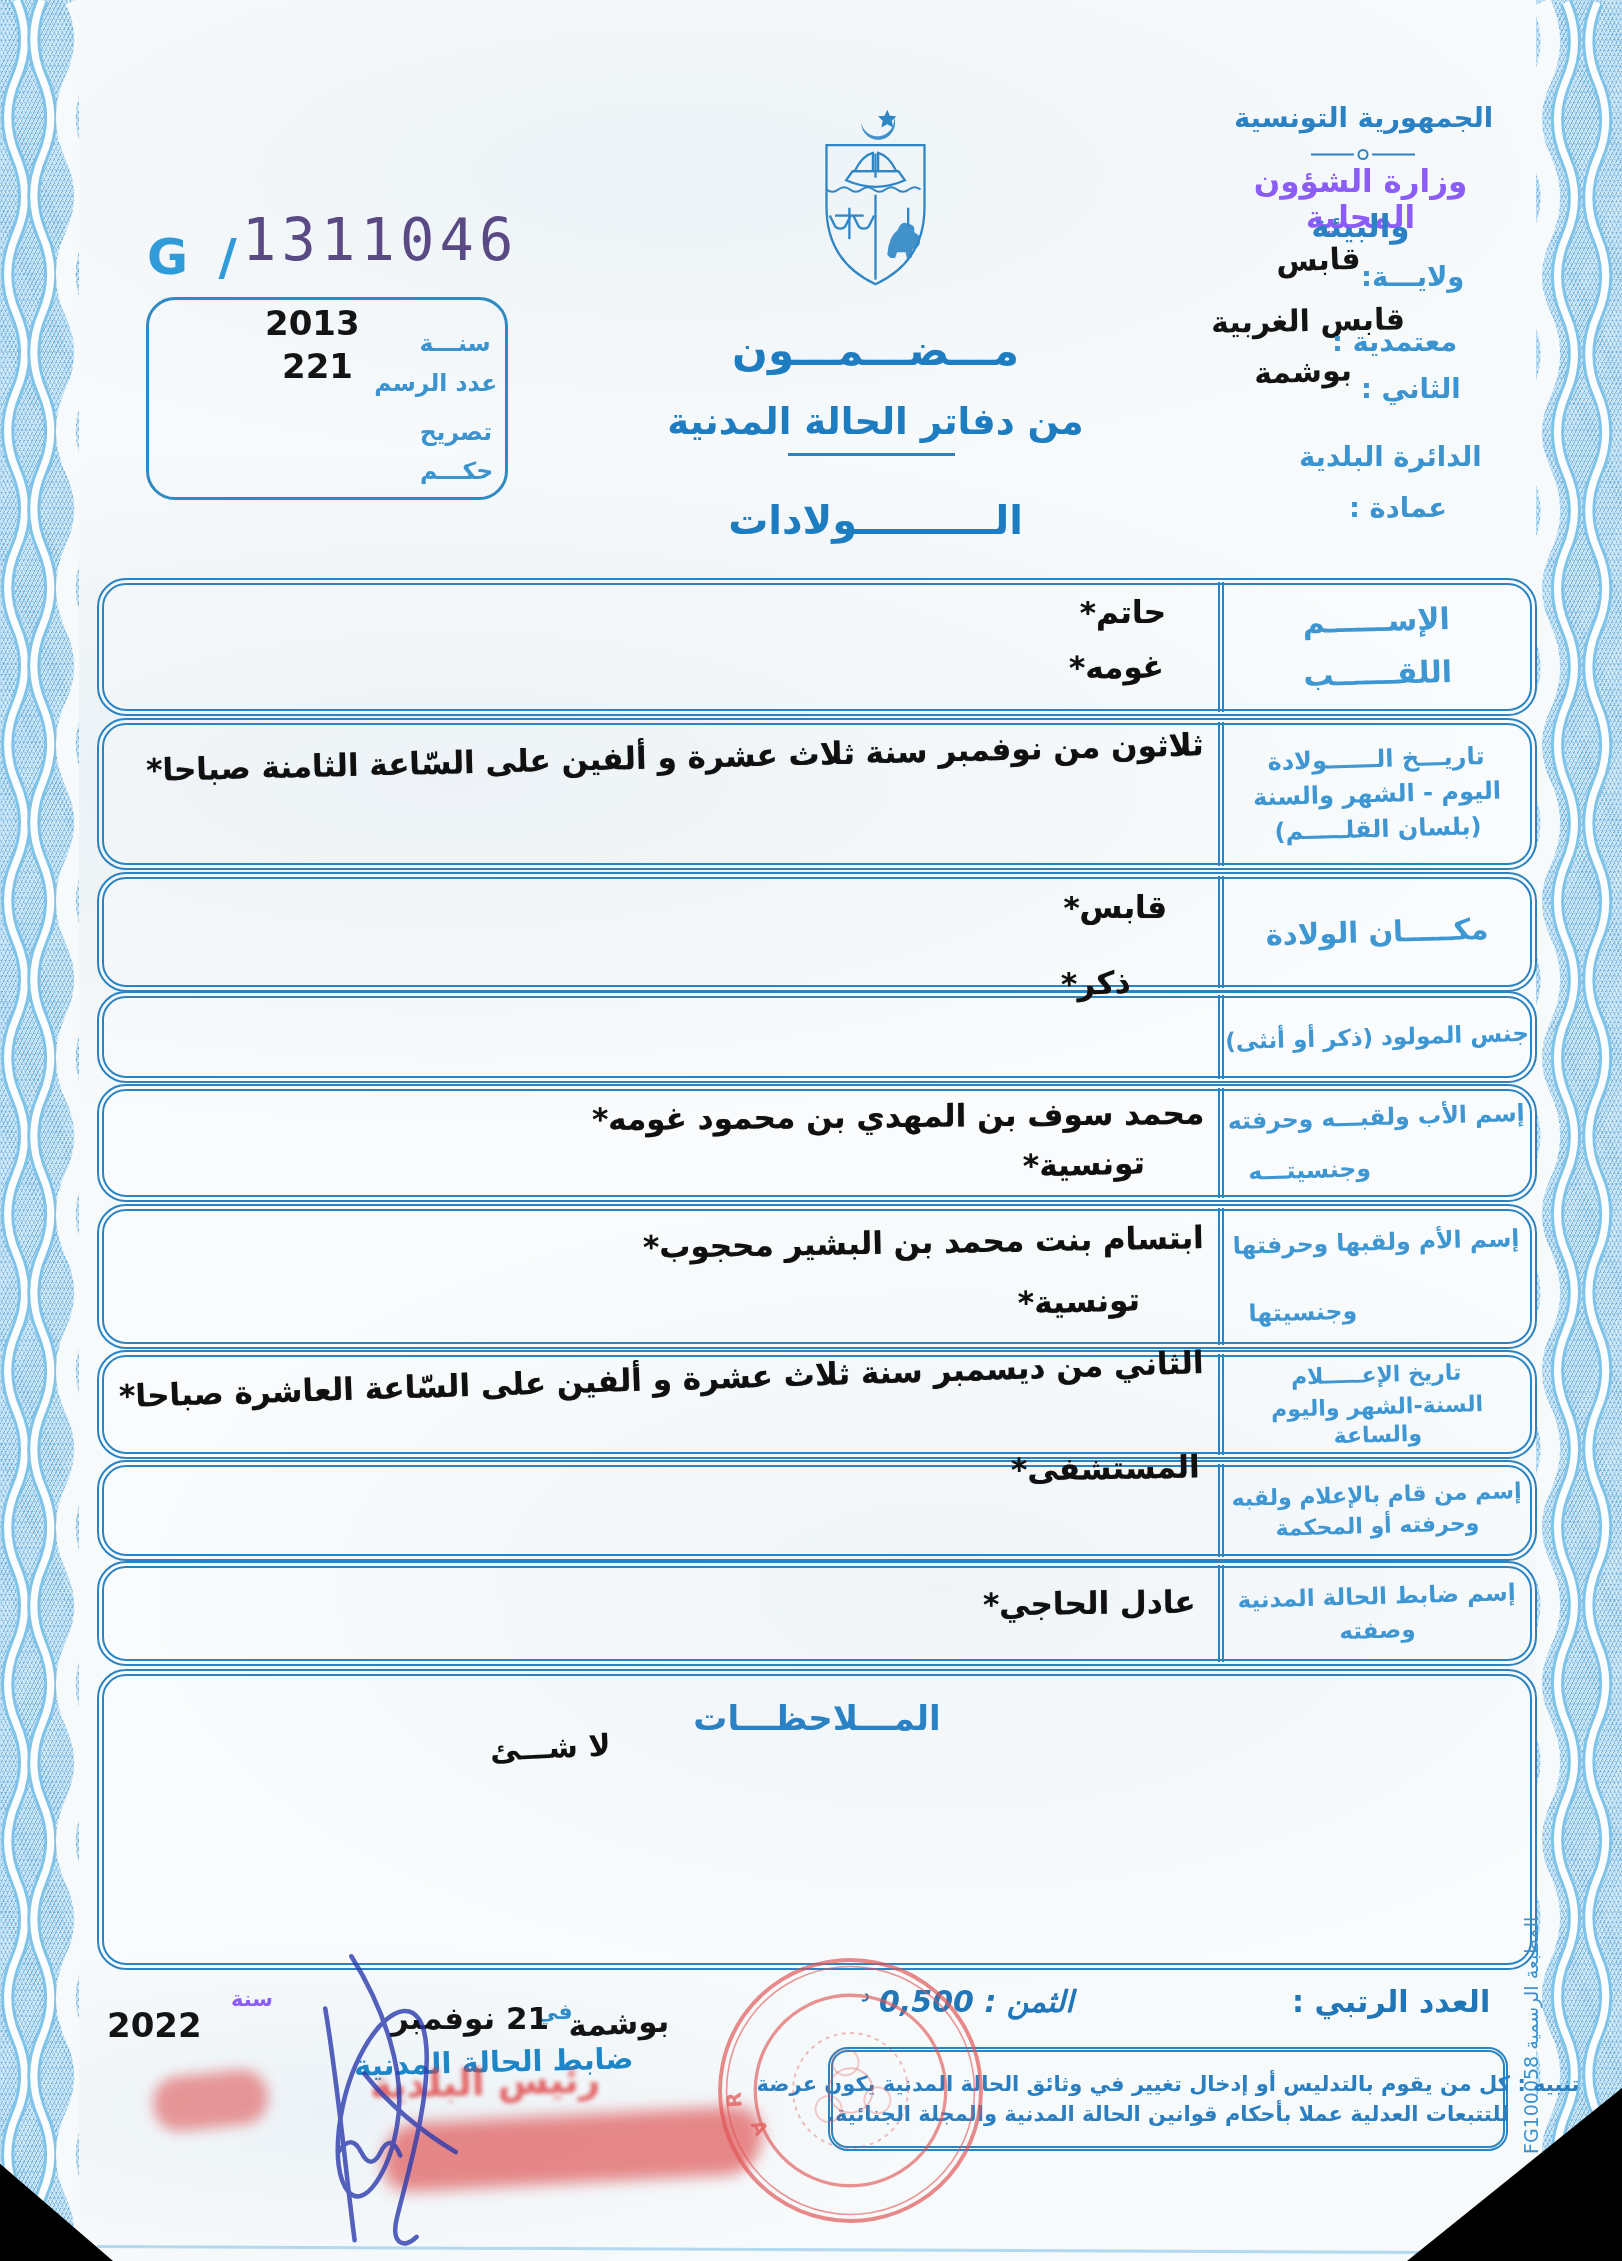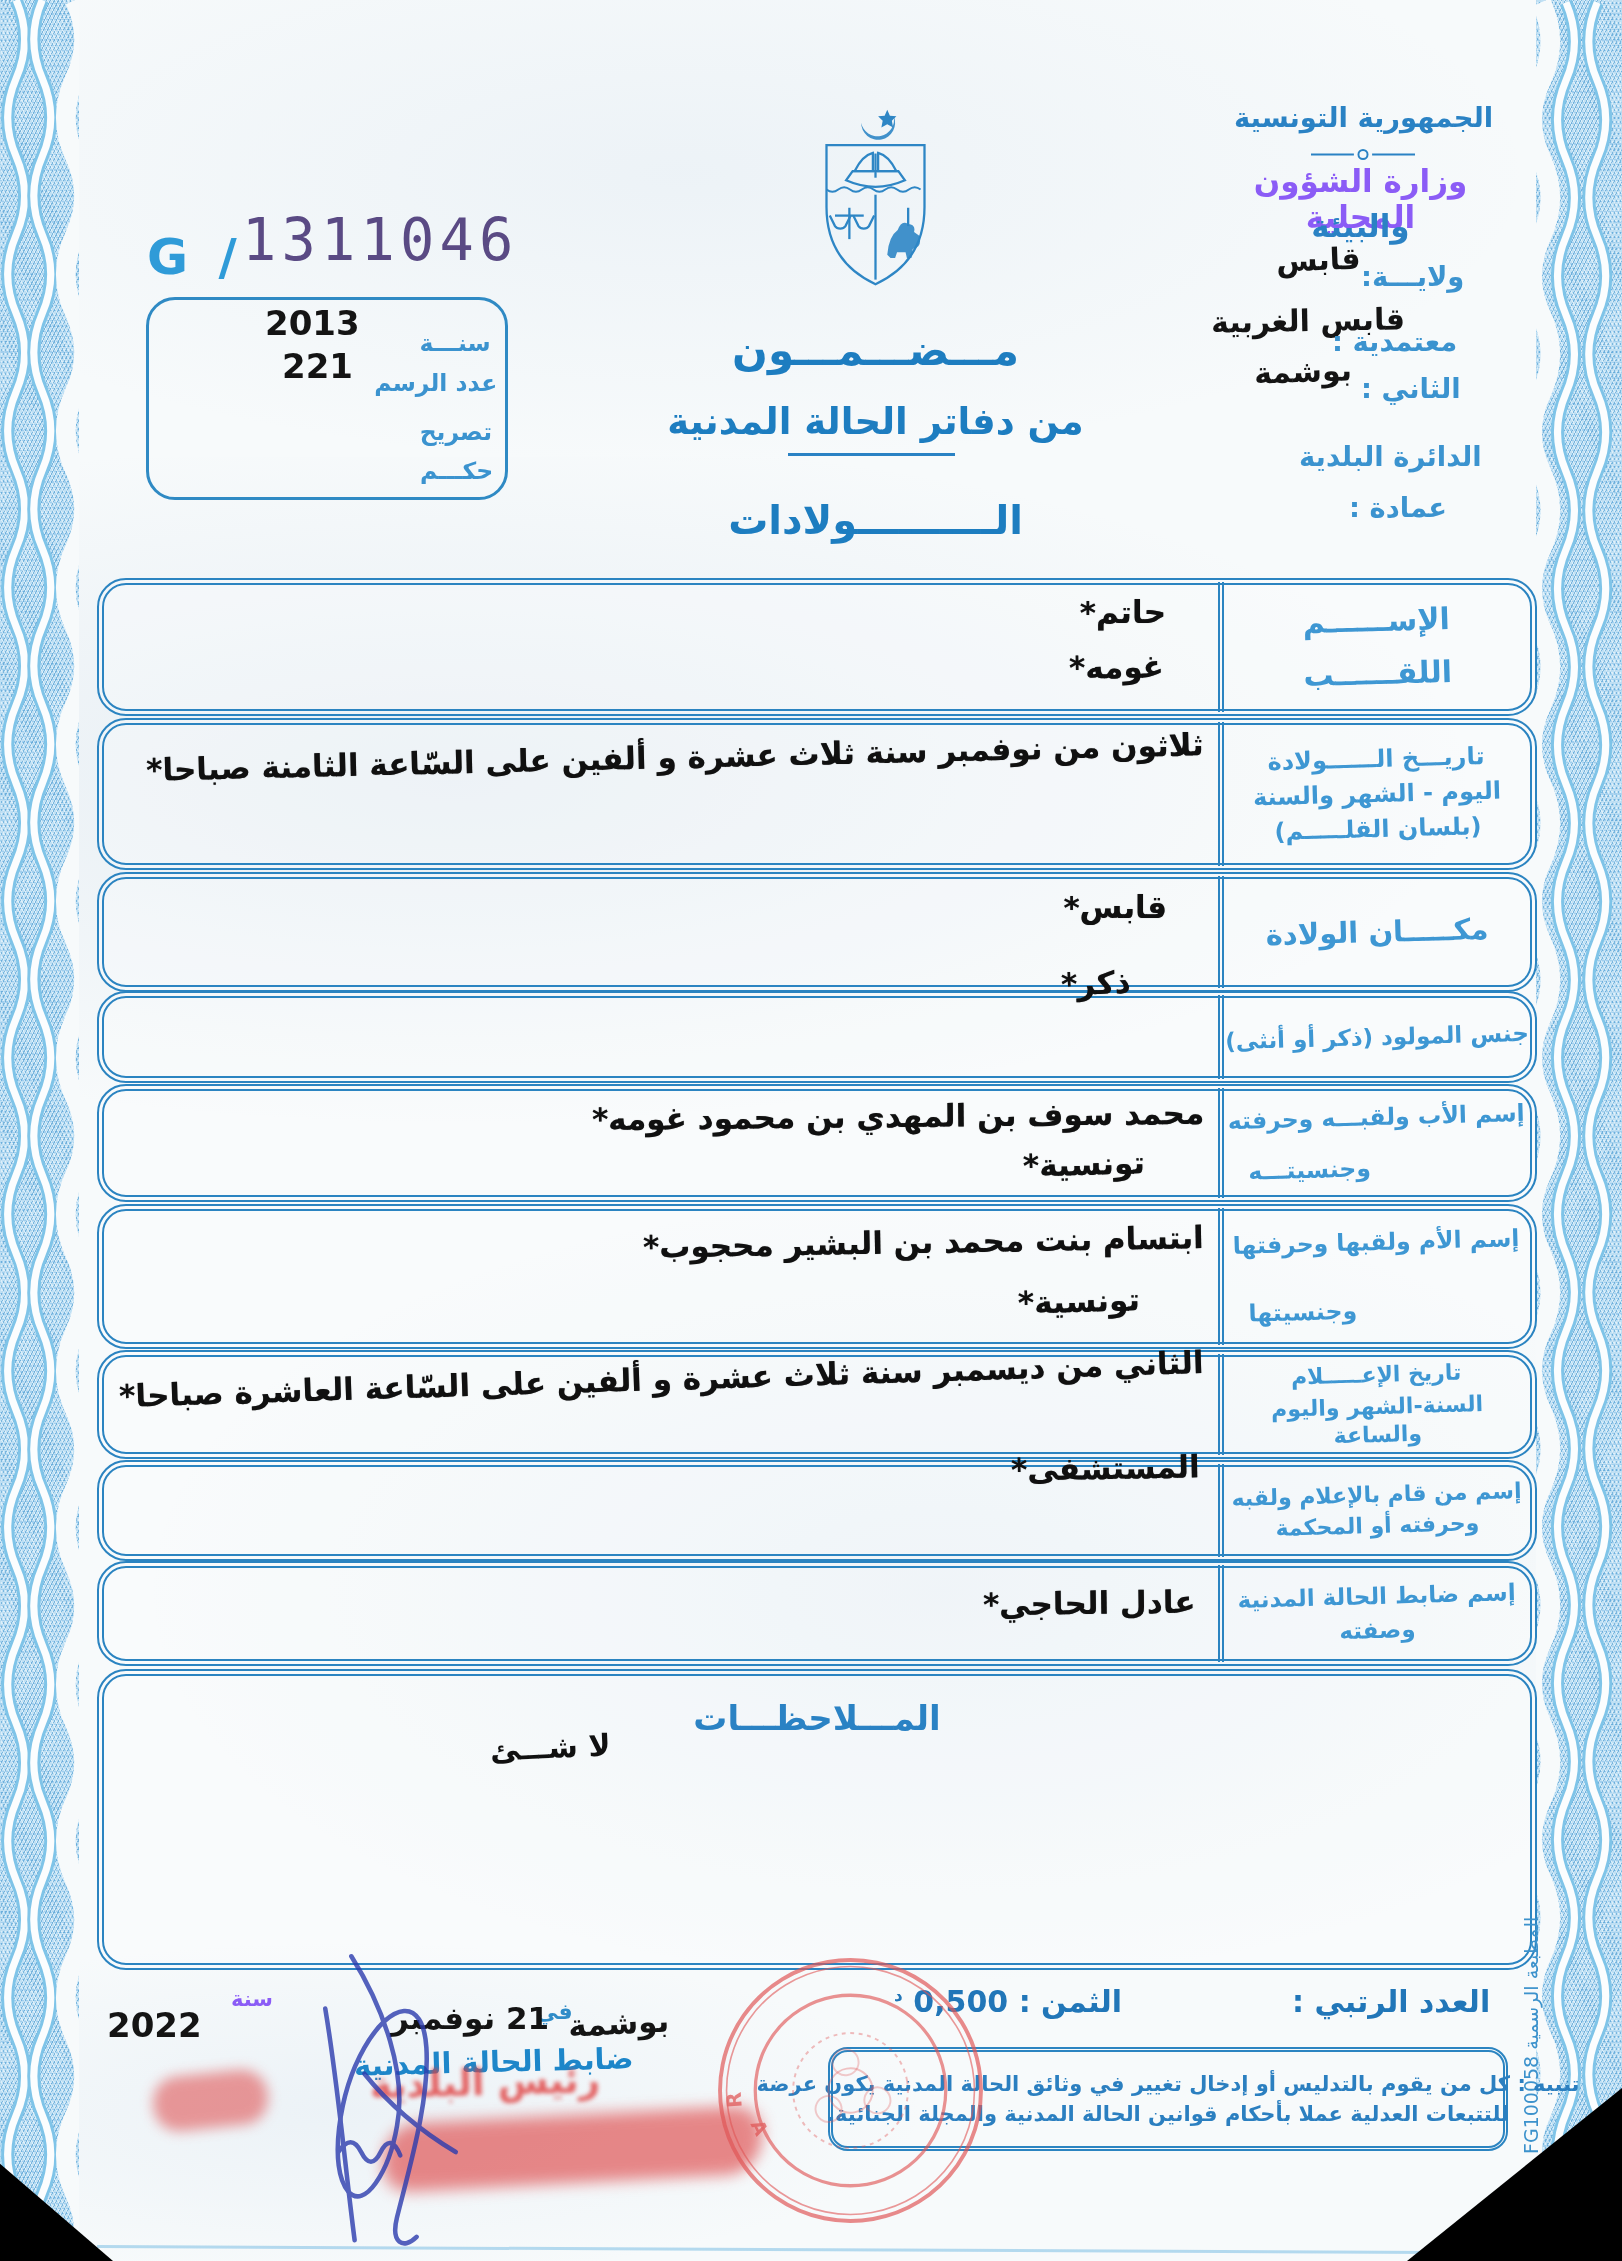--- a/index.html
+++ b/index.html
@@ -92,21 +92,21 @@
   
   .remarks{top:1669px;height:287px;}
   .remarks-title{position:absolute;left:50%;top:22px;transform:translateX(-50%);font-size:34px;font-weight:bold;color:#2a82c4;white-space:nowrap;}
   .remarks-value{position:absolute;left:386px;top:54px;font-size:30px;font-weight:bold;color:#101010;transform:rotate(-2.5deg);white-space:nowrap;}
 
   
   .printer{left:1521px;top:2154px;transform:rotate(-90deg);transform-origin:0 0;font-size:19px;color:#3c92cc;white-space:nowrap;direction:rtl;}
 
   
   .ordinal{left:1293px;top:1984px;width:228px;text-align:left;font-size:30px;font-weight:bold;color:#2176b8;white-space:nowrap;}
-  .price{left:862px;top:1984px;width:261px;text-align:right;font-size:30px;font-weight:bold;color:#2176b8;white-space:nowrap;direction:rtl;}
+  .price{left:862px;top:1984px;width:261px;text-align:left;font-size:30px;font-weight:bold;color:#2176b8;white-space:nowrap;direction:rtl;font-style:italic;}
   .price sup{font-size:17px;}
   .price .num{direction:ltr;display:inline-block;}
   .d-place{left:569px;top:2005px;font-size:31px;font-weight:bold;color:#141414;transform:rotate(-3deg);}
   .d-in{left:537px;top:1999px;font-size:22px;color:#2f8cc8;font-weight:bold;}
   .d-daymonth{left:392px;top:2000px;font-size:31px;font-weight:bold;color:#141414;direction:rtl;}
   .d-yearlbl{left:232px;top:1987px;font-size:21px;color:#8b5cf6;font-weight:bold;}
   .d-year{left:108px;top:2005px;font-size:34px;font-weight:bold;color:#141414;direction:ltr;}
   .officer{left:355px;top:2045px;font-size:29px;font-weight:bold;color:#1d86c9;transform:rotate(-1.5deg);white-space:nowrap;}
 
   .redstamp-line{left:243px;top:2061px;width:486px;text-align:center;font-size:37px;font-weight:bold;color:#e03c3c;

